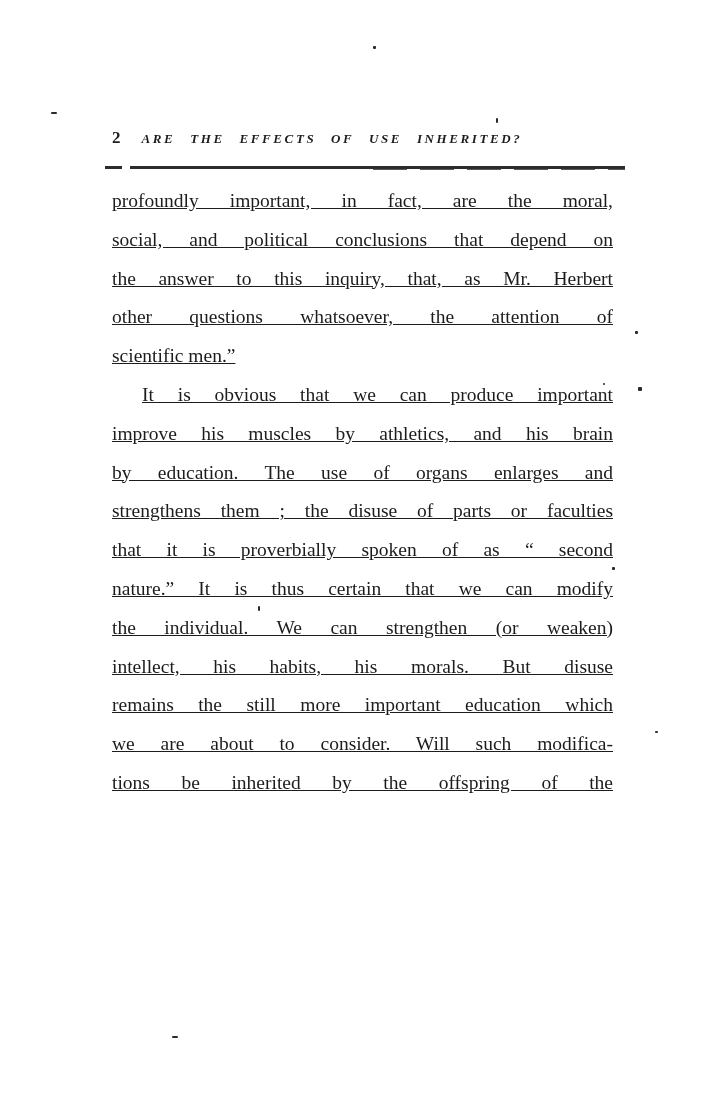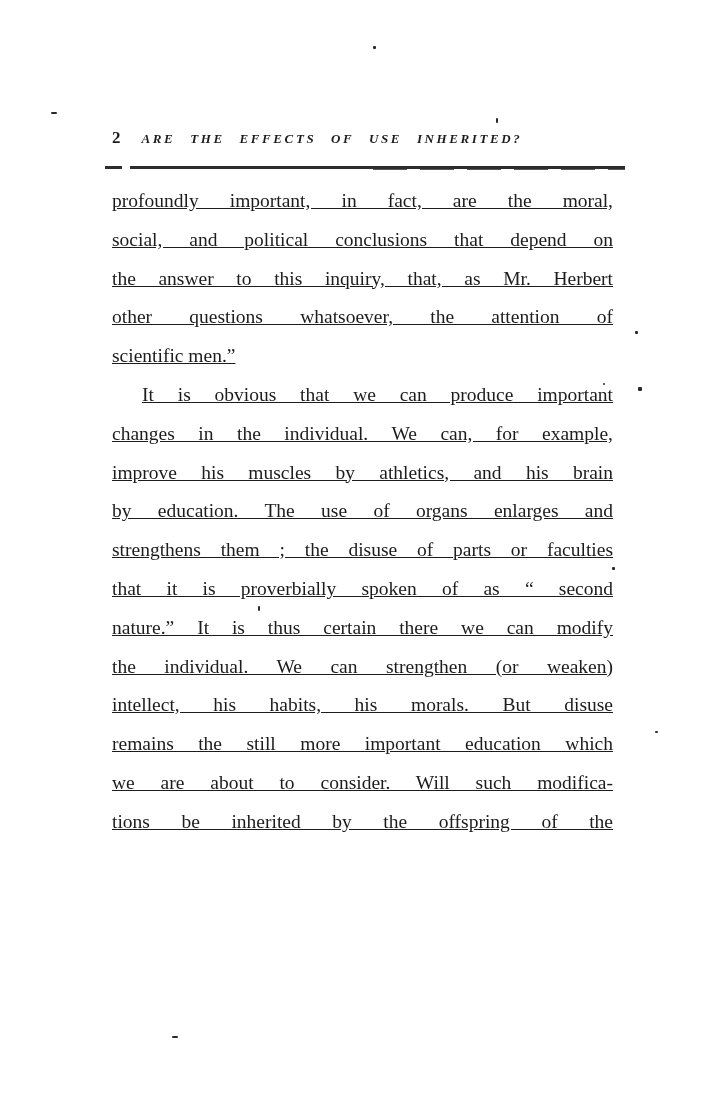--- a/index.html
+++ b/index.html
@@ -96,26 +96,25 @@
 
   <div class="head-rule"></div>
 
   <div class="body-text">
     <div class="line">profoundly important, in fact, are the moral,</div>
     <div class="line">social, and political conclusions that depend on</div>
     <div class="line">the answer to this inquiry, that, as Mr. Herbert</div>
     <div class="line">other questions whatsoever, the attention of</div>
     <div class="line para-end">scientific men.”</div>
     <div class="line indent">It is obvious that we can produce important</div>
-    <div class="line">changes in the individual.  We can, for example,</div>
     <div class="line">improve his muscles by athletics, and his brain</div>
     <div class="line">by education.  The use of organs enlarges and</div>
     <div class="line">strengthens them ; the disuse of parts or faculties</div>
     <div class="line">that it is proverbially spoken of as “ second</div>
-    <div class="line">nature.”  It is thus certain there we can modify</div>
+    <div class="line">nature.”  It is thus certain that we can modify</div>
     <div class="line">the individual.  We can strengthen (or weaken)</div>
     <div class="line">intellect, his habits, his morals.  But disuse</div>
     <div class="line">remains the still more important education which</div>
     <div class="line">we are about to consider.  Will such modifica-</div>
     <div class="line">tions be inherited by the offspring of the</div>
   </div>
 
   <div class="speck" style="left:373px; top:46px;  width:3px; height:3px;"></div>
   <div class="speck" style="left:51px;  top:112px; width:6px; height:2px;"></div>
   <div class="speck" style="left:496px; top:118px; width:2px; height:5px;"></div>

